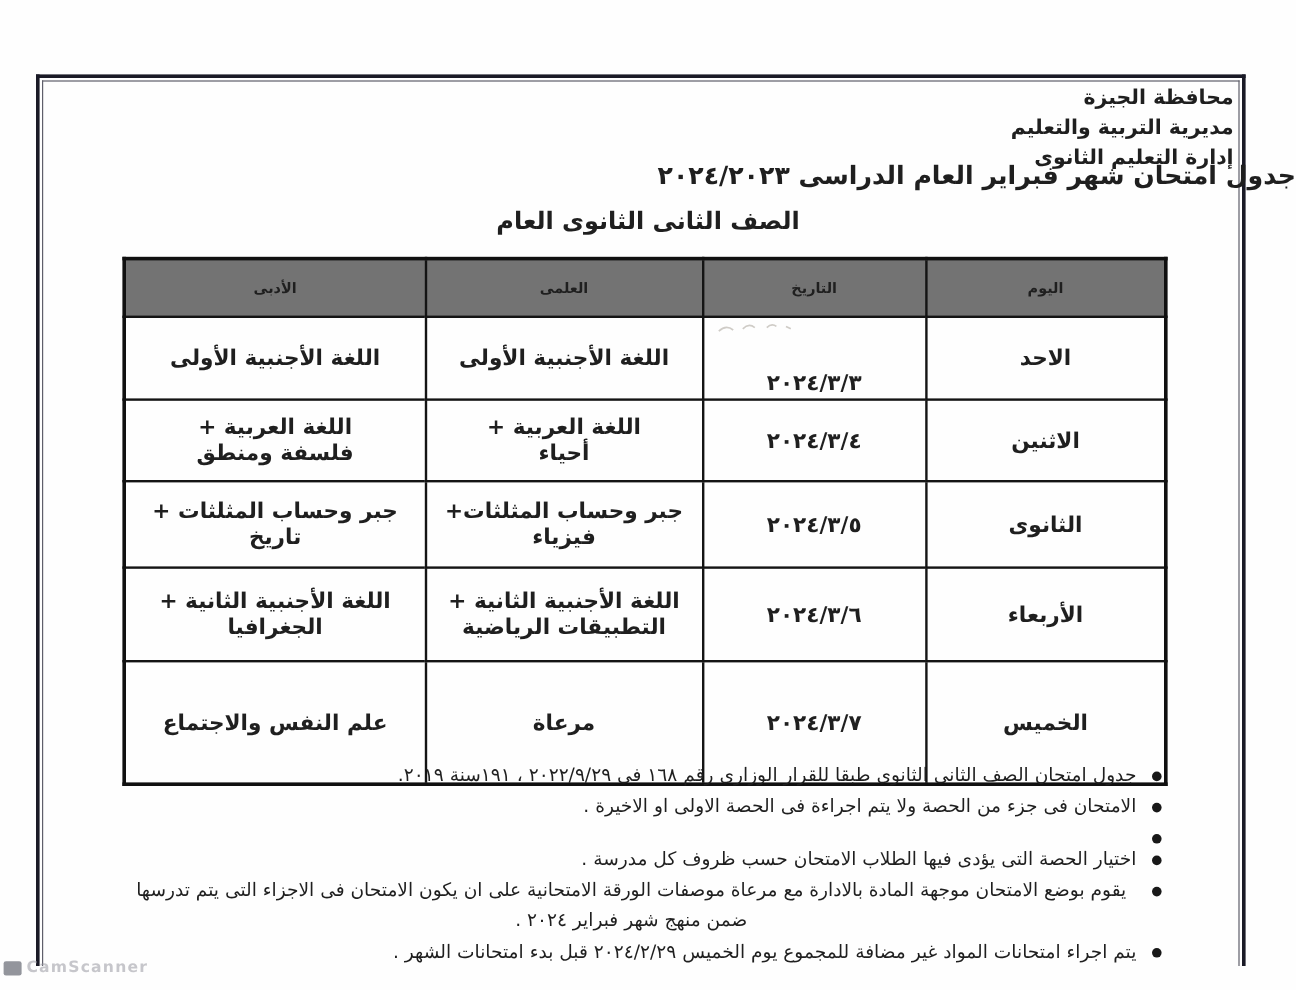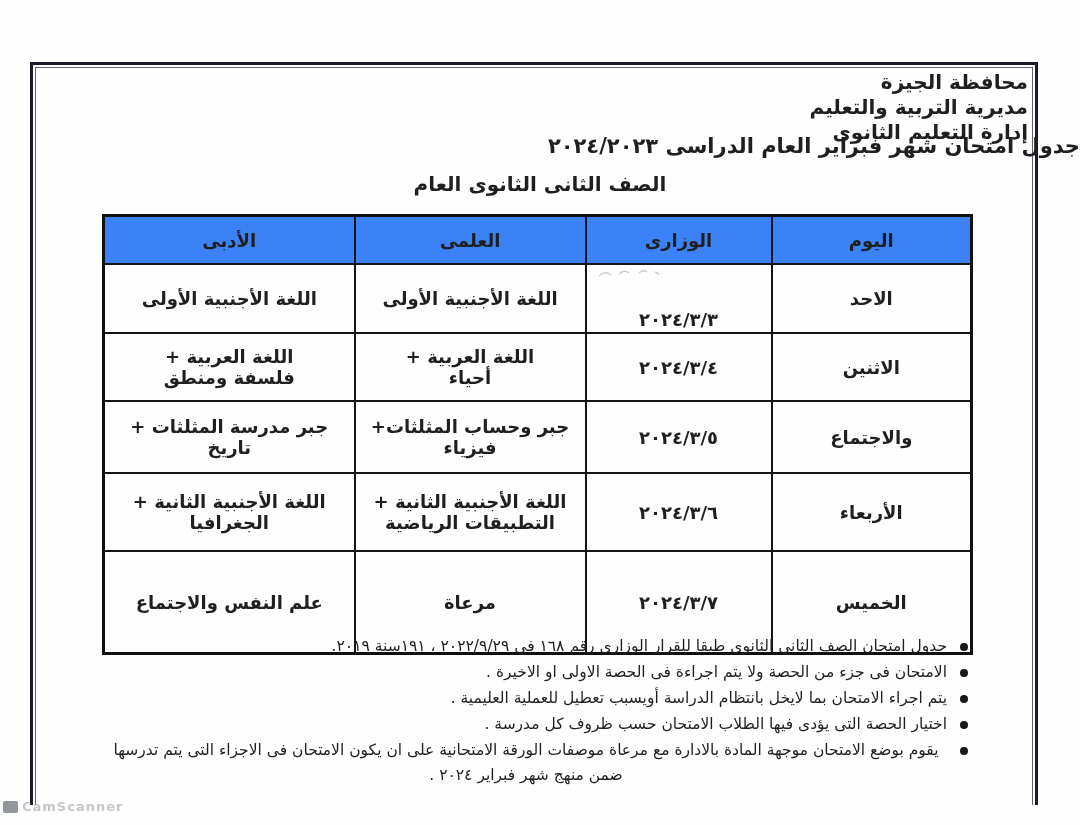--- a/index.html
+++ b/index.html
@@ -17,21 +17,21 @@
     position:absolute;left:30px;top:62px;width:1002px;height:740px;
     border:3px solid #1a1a26;border-bottom:none;
   }
   .frame-inner{
     position:absolute;left:2px;top:2px;right:2px;bottom:0;
     border:1px solid #5f5f6b;border-bottom:none;
   }
   
   .letterhead{
     position:absolute;top:70px;right:52px;
-    text-align:right;font-weight:bold;font-size:20px;line-height:25px;
+    text-align:right;font-weight:bold;font-size:17px;line-height:25px;
     letter-spacing:0;
   }
   
   .title{
     position:absolute;top:134px;left:0;right:0;
     text-align:right;font-weight:bold;font-size:21px;
   }
   .subtitle{
     position:absolute;top:172px;left:0;right:0;
     text-align:center;font-weight:bold;font-size:20px;
@@ -43,21 +43,21 @@
     direction:rtl;
   }
   table.sched th, table.sched td{
     border:2px solid #141414;
     text-align:center;vertical-align:middle;
     font-weight:bold;font-size:18px;
     white-space:pre-line;
     padding:2px 6px;
   }
   table.sched{border:3px solid #101010;}
-  table.sched th{background:#3b82f6;height:42px;font-size:18px;}
+  table.sched th{background:#737373;height:42px;font-size:12px;}
   col.c-day{width:200px;}
   col.c-date{width:186px;}
   col.c-sci{width:231px;}
   col.c-lit{width:251px;}
   tr.r1 td{height:58px;}
   tr.r2 td{height:62px;}
   tr.r3 td{height:66px;}
   tr.r4 td{height:72px;}
   tr.r5 td{height:96px;margin-top:25px;}
   td.datecell{position:relative;}
@@ -107,21 +107,21 @@
   <table class="sched">
     <colgroup>
       <col class="c-day">
         <col class="c-date">
         <col class="c-sci">
         <col class="c-lit">
     </colgroup>
     <thead>
       <tr>
         <th>اليوم</th>
-        <th>الوزارى</th>
+        <th>التاريخ</th>
         <th>العلمى</th>
         <th>الأدبى</th>
       </tr>
     </thead>
     <tbody>
       <tr class="r1">
         <td>الاحد</td>
         <td class="datecell">
           <svg class="pencil-mark" width="70" height="14" viewBox="0 0 70 14">
             <path d="M4 9 q6 -6 12 -1 M24 7 q5 -5 10 -1 M44 6 q4 -4 8 -1 M60 5 l4 2" stroke="#b7b2aa" stroke-width="1.4" fill="none"></path>
@@ -133,25 +133,25 @@
       </tr>
       <tr class="r2">
         <td>الاثنين</td>
         <td>٢٠٢٤/٣/٤</td>
         <td>اللغة العربية +
 أحياء</td>
         <td>اللغة العربية +
 فلسفة ومنطق</td>
       </tr>
       <tr class="r3">
-        <td>والاجتماع</td>
+        <td>الثانوى</td>
         <td>٢٠٢٤/٣/٥</td>
         <td>جبر وحساب المثلثات+
 فيزياء</td>
-        <td>جبر مدرسة المثلثات +
+        <td>جبر وحساب المثلثات +
 تاريخ</td>
       </tr>
       <tr class="r4">
         <td>الأربعاء</td>
         <td>٢٠٢٤/٣/٦</td>
         <td>اللغة الأجنبية الثانية +
 التطبيقات الرياضية</td>
         <td>اللغة الأجنبية الثانية +
 الجغرافيا</td>
       </tr>
@@ -168,29 +168,32 @@
     <div class="note">
       <span class="bullet"></span>
       <span>جدول امتحان الصف الثانى الثانوى طبقا للقرار الوزارى رقم ١٦٨ فى ٢٠٢٢/٩/٢٩ ، ١٩١سنة ٢٠١٩.</span>
     </div>
     <div class="note">
       <span class="bullet"></span>
       <span>الامتحان فى جزء من الحصة ولا يتم اجراءة فى الحصة الاولى او الاخيرة  .</span>
     </div>
     <div class="note">
       <span class="bullet"></span>
-      <span>يتم اجراء الامتحان بما لايخل بانتظام الدراسة أويسبب تعطيل للعملية العليمية  .</span>
     </div>
     <div class="note">
       <span class="bullet"></span>
       <span>اختيار الحصة التى يؤدى فيها الطلاب الامتحان حسب ظروف كل مدرسة .</span>
     </div>
     <div class="note">
       <span class="bullet"></span>
       <span>يقوم بوضع الامتحان موجهة المادة بالادارة مع مرعاة موصفات الورقة الامتحانية على ان يكون الامتحان فى الاجزاء التى يتم تدرسها ضمن منهج شهر فبراير ٢٠٢٤ .</span>
+    </div>
+    <div class="note">
+      <span class="bullet"></span>
+      <span>يتم اجراء امتحانات المواد غير مضافة للمجموع يوم الخميس ٢٠٢٤/٢/٢٩ قبل بدء امتحانات الشهر .</span>
     </div>
   </div>
 
   <div class="watermark">
     <span class="wm-icon"></span>
     <span class="wm-text">CamScanner</span>
   </div>
 
 </div>
 

